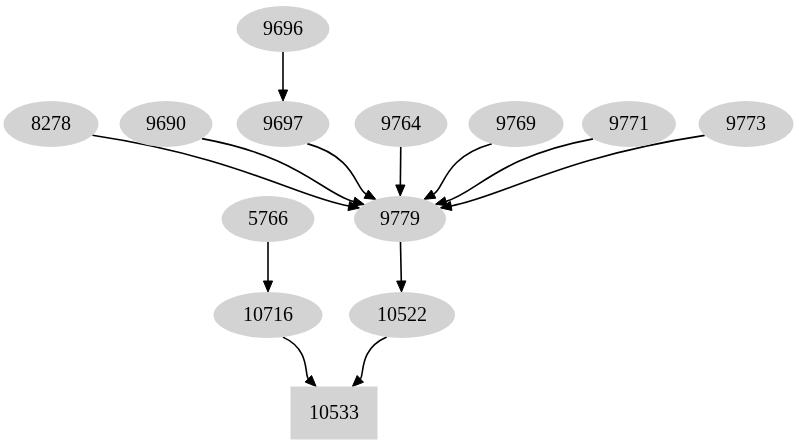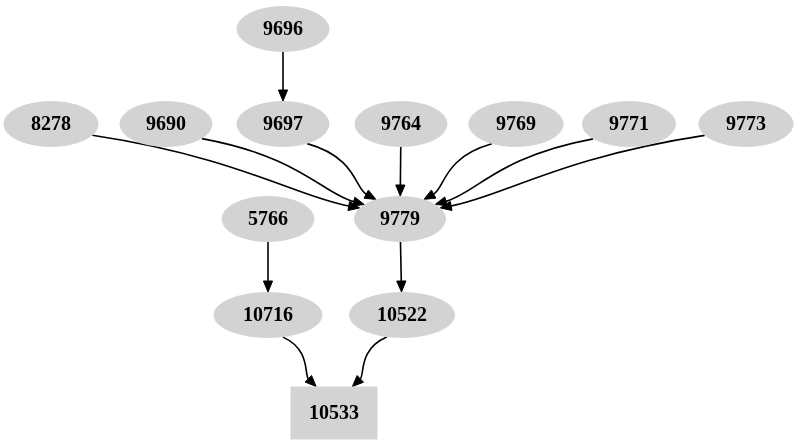--- a/index.html
+++ b/index.html
@@ -9,21 +9,20 @@
   }
   body {
     font-family: "Liberation Serif", serif;
   }
   #graph-canvas {
     position: relative;
     width: 799px;
     height: 443px;
     background: #ffffff;
     overflow: hidden;
-    font-weight: bold;
   }
   #graph-svg {
     position: absolute;
     left: 0;
     top: 0;
     width: 799px;
     height: 443px;
     display: block;
   }
   .node-shape {

